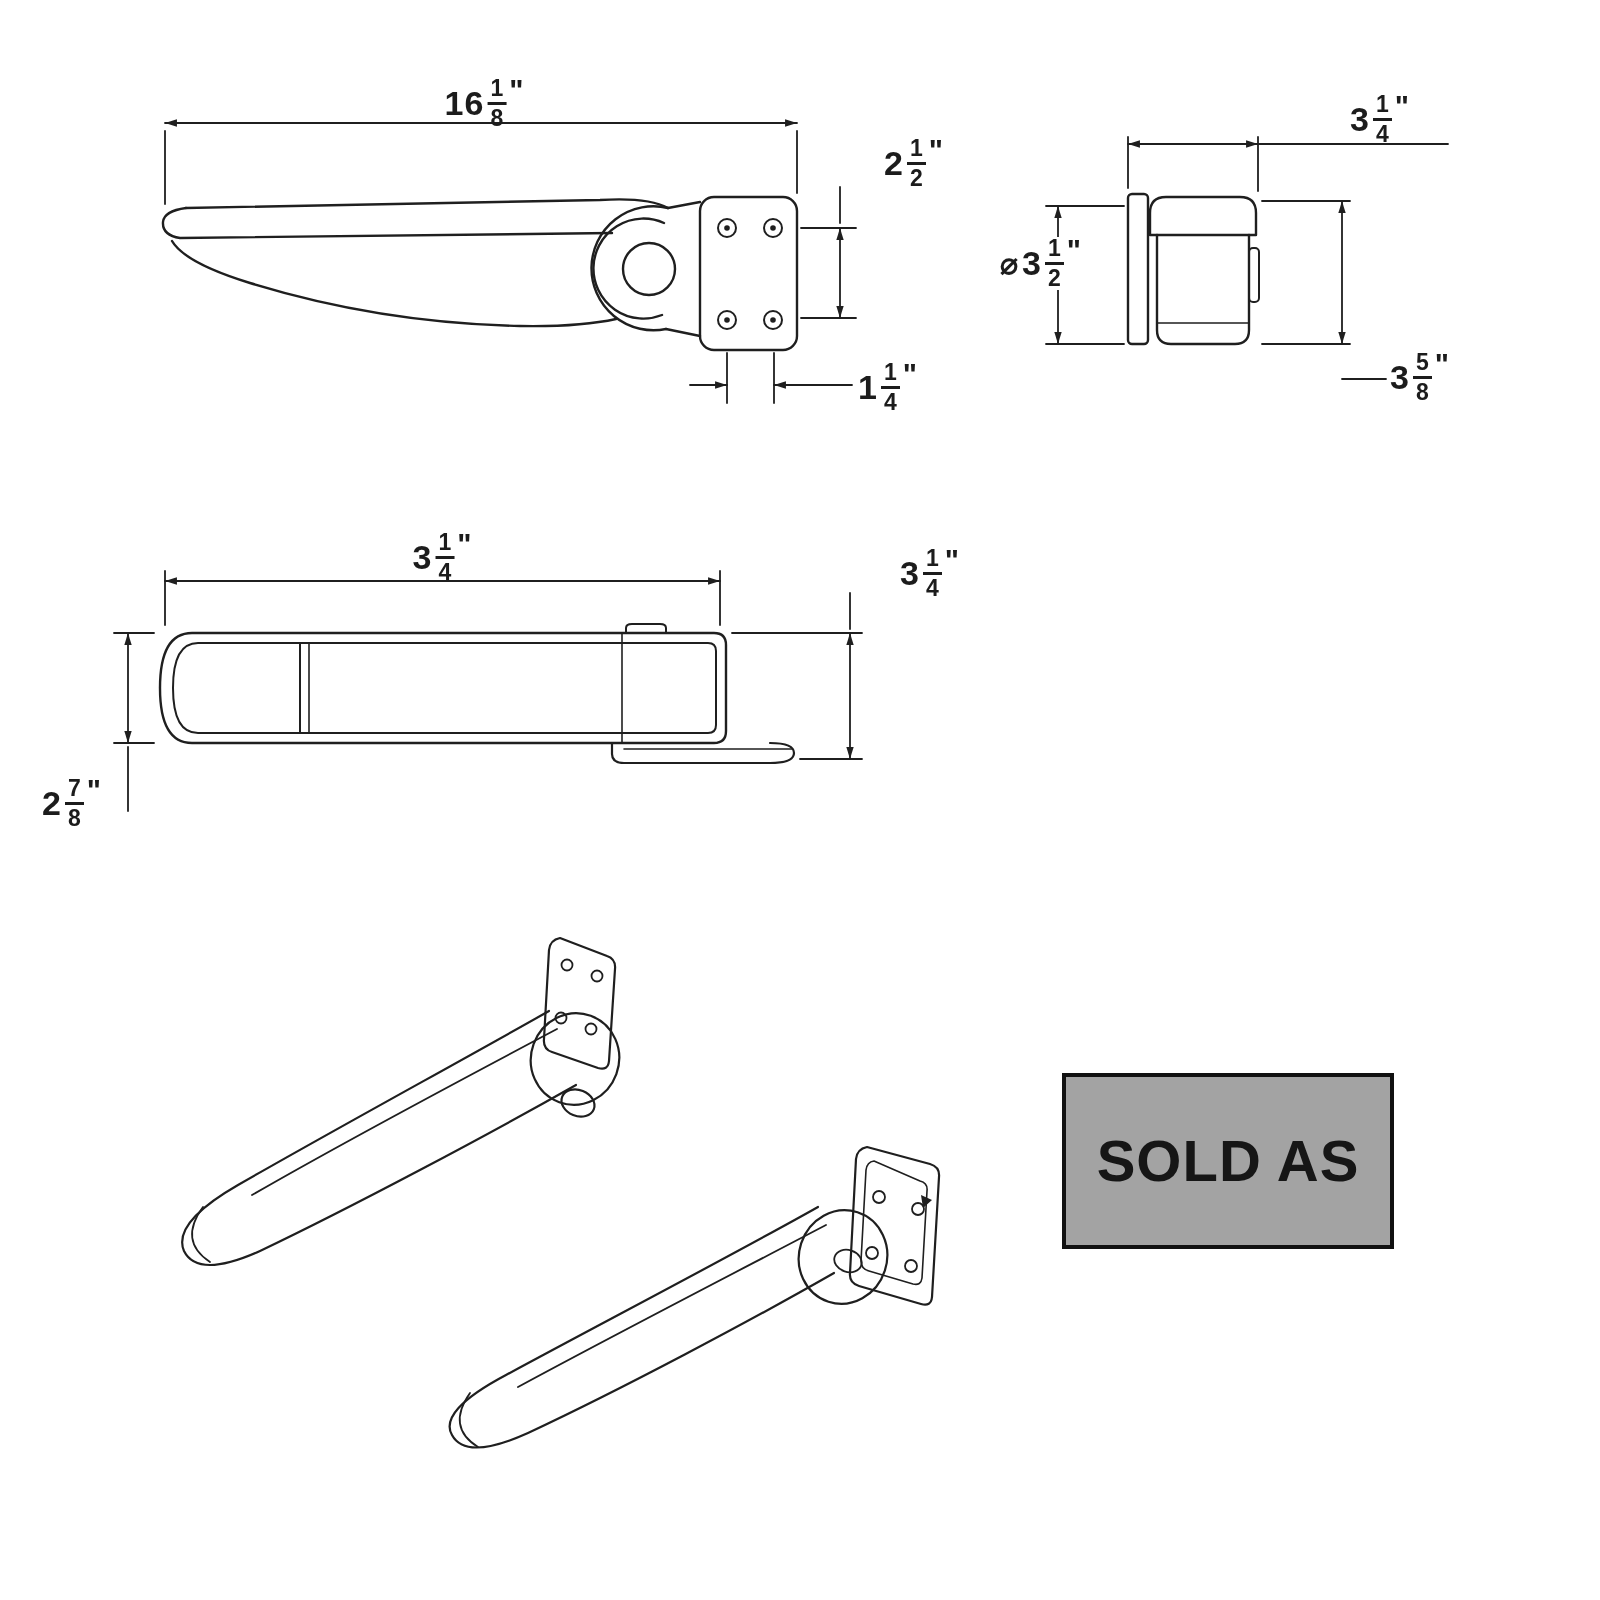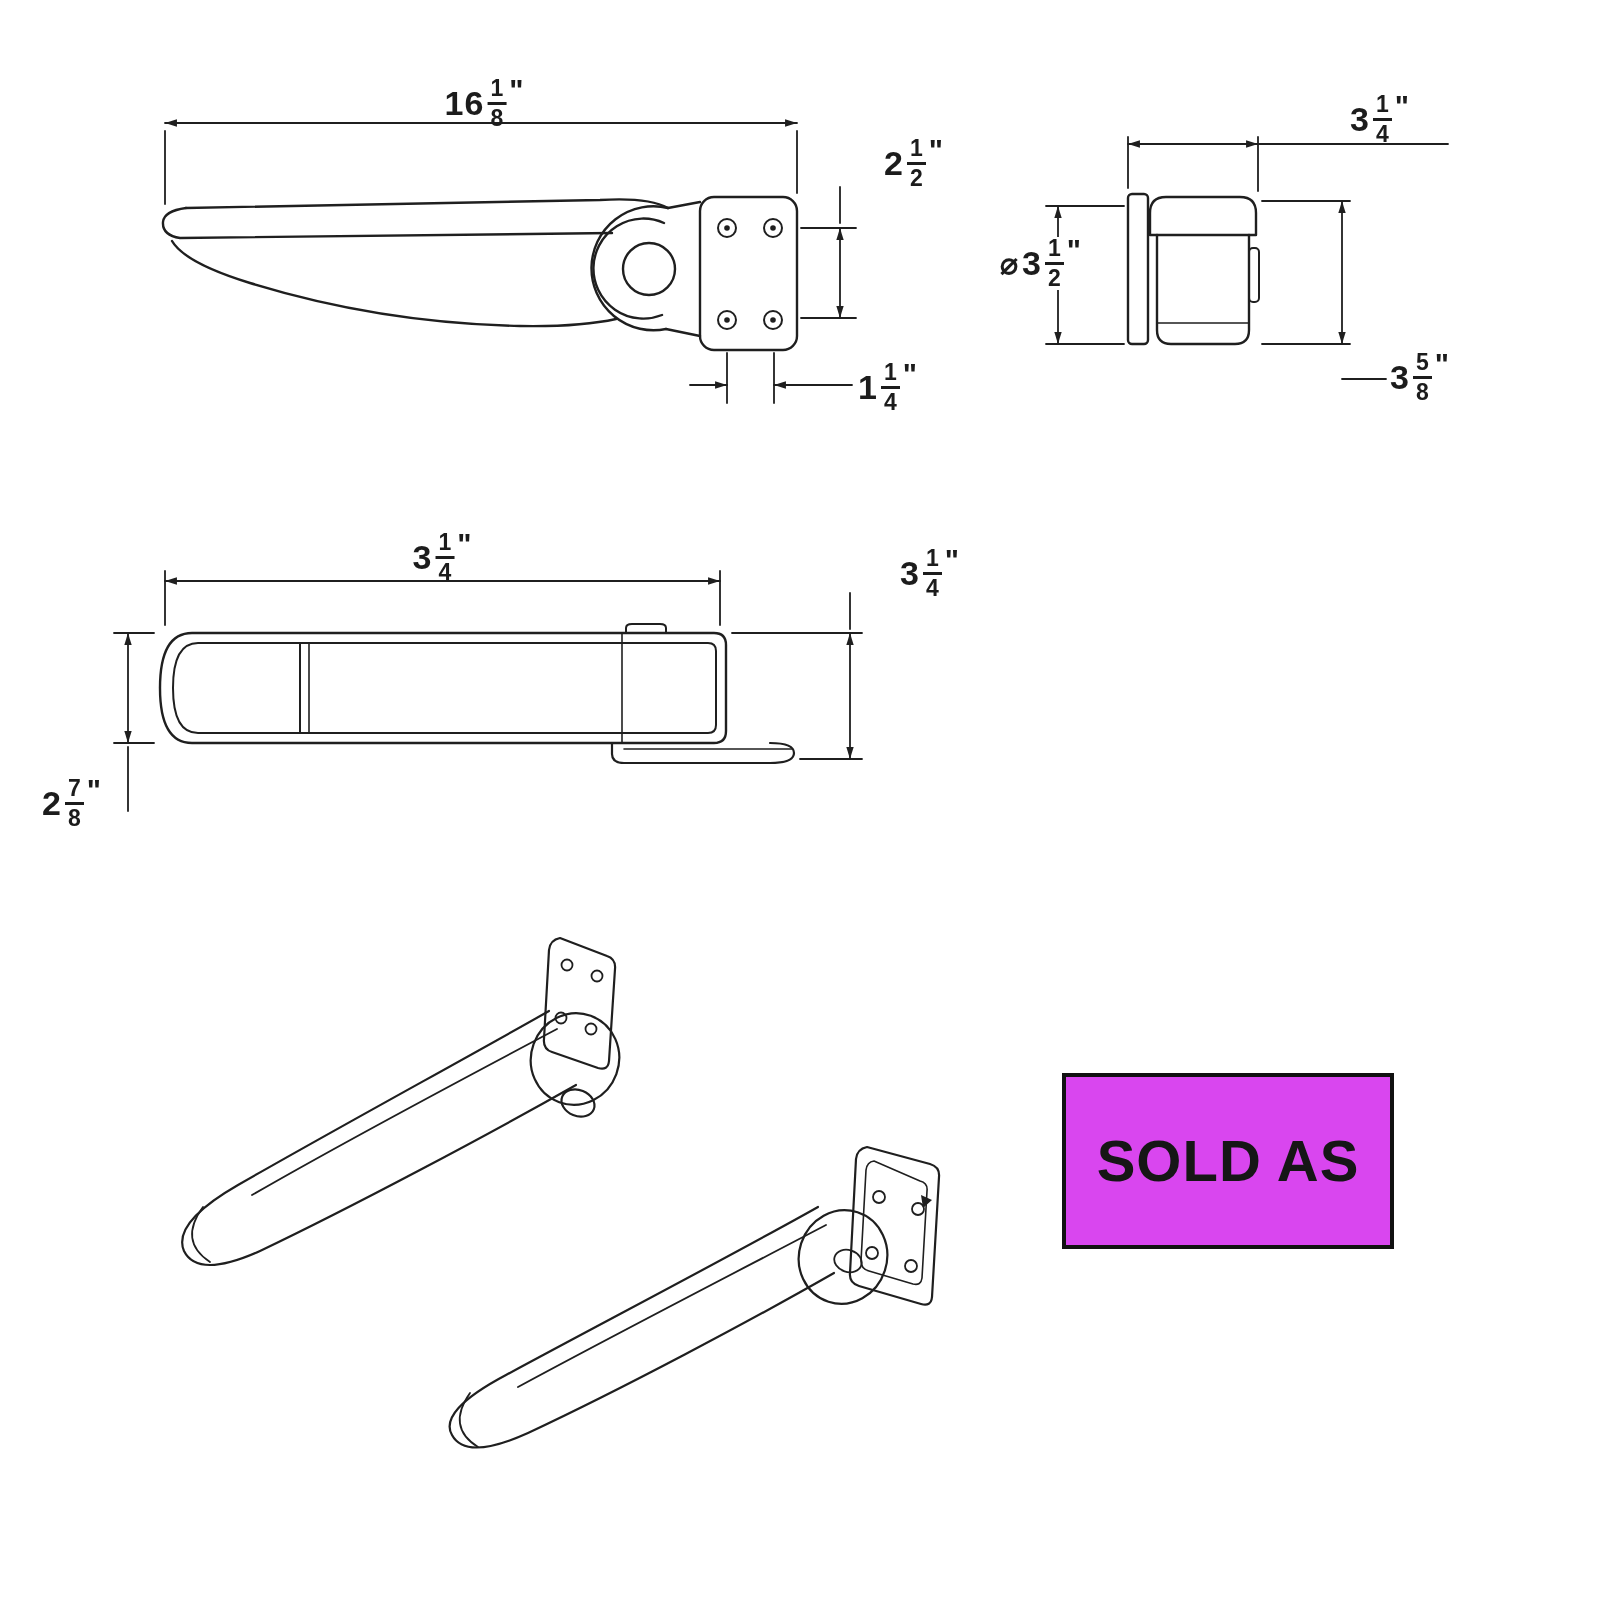--- a/index.html
+++ b/index.html
@@ -36,21 +36,21 @@
   .dim .unit { font-size:30px; align-self:flex-start; margin-top:-4px; }
   .dim.center { transform:translateX(-50%); }
   .dim.masked { background:#ffffff; padding:0 4px; }
 
   
   .pair-box {
     position:absolute;
     left:1062px; top:1062px;
     width:332px; height:176px;
     border:4px solid #111111;
-    background:#d946ef;
+    background:#a3a3a3;
     display:flex;
     flex-direction:column;
     align-items:center;
     justify-content:center;
     font-weight:bold;
     font-size:58px;
     line-height:1.22;
     letter-spacing:1px;
     color:#161616;
   }

